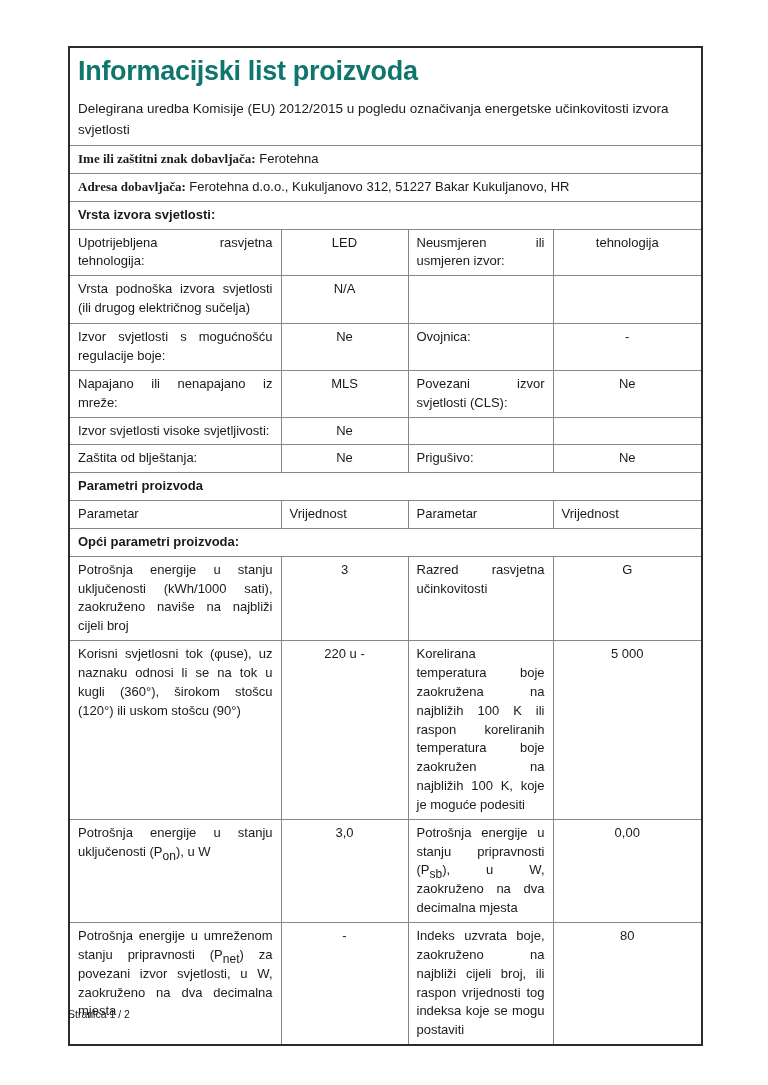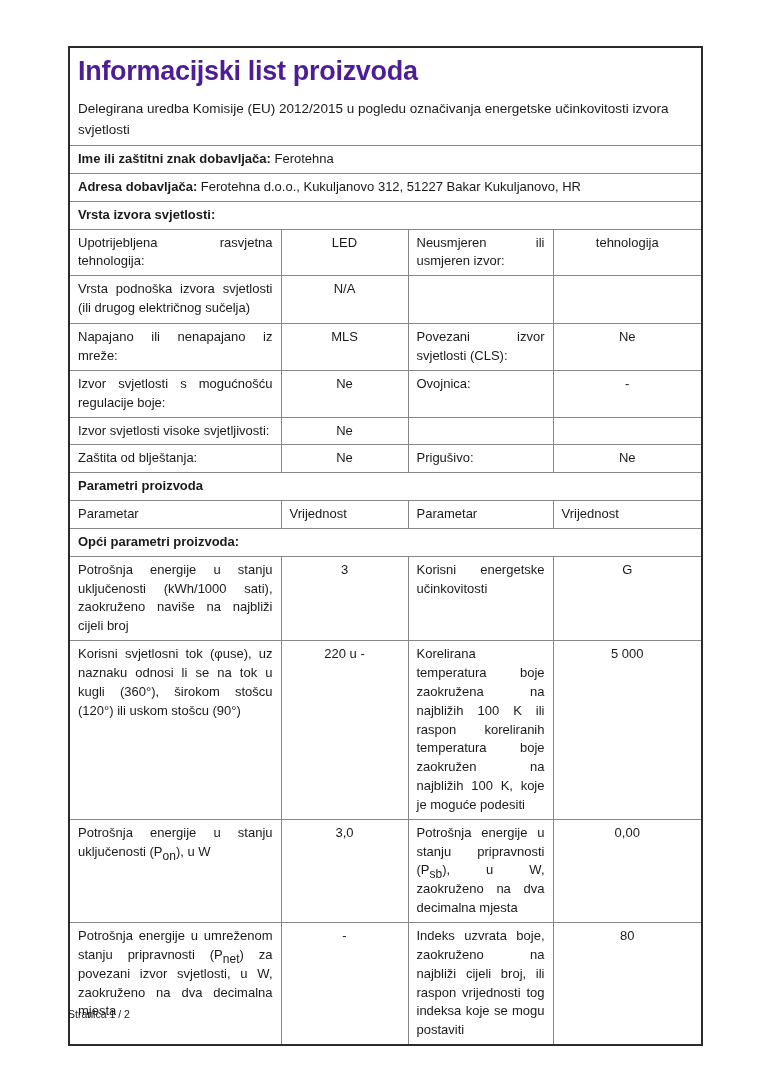--- a/index.html
+++ b/index.html
@@ -43,21 +43,21 @@
     font-size: 27px;
     font-weight: bold;
     letter-spacing: -0.3px;
   }
   .doc-subtitle {
     font-size: 13.5px;
     line-height: 1.55;
   }
   
   td.kv-cell { padding: 5px 9px; }
-  td.kv-cell b { font-weight: bold; }
+  td.kv-cell b { font-weight: bold; font-family: Liberation Serif, serif; }
   td.kv-cell .kv-value { font-weight: normal; margin-top: 8px; }
   
   td.section-cell {
     text-align: left;
     font-weight: bold;
     padding: 2px 6px;
   }
   td.bold-left-cell {
     font-weight: bold;
     padding: 4px 9px;
@@ -93,21 +93,21 @@
       <colgroup>
         <col style="width:212px">
         <col style="width:127px">
         <col style="width:145px">
         <col style="width:149px">
       </colgroup>
 
       <tbody>
           <tr>
         <td class="title-cell" colspan="4">
-          <div class="doc-title" style="color:#4c1d95;">Informacijski list proizvoda</div>
+          <div class="doc-title" style="color:#0f766e;">Informacijski list proizvoda</div>
           <div class="doc-subtitle">Delegirana uredba Komisije (EU) 2012/2015 u pogledu označivanja energetske učinkovitosti izvora svjetlosti</div>
         </td>
       </tr>
 
       <tr>
         <td class="kv-cell" colspan="4">
           <b>Ime ili zaštitni znak dobavljača:</b>
           <span class="kv-value">Ferotehna</span>
         </td>
       </tr>
@@ -128,30 +128,30 @@
         <td class="p-cell">Neusmjeren ili usmjeren izvor:</td>
         <td class="v-cell">tehnologija</td>
       </tr>
       <tr>
         <td class="p-cell" style="height:48px">Vrsta podnoška izvora svjetlosti (ili drugog električnog sučelja)</td>
         <td class="v-cell">N/A</td>
         <td class="p-cell"></td>
         <td class="v-cell"></td>
       </tr>
       <tr>
+        <td class="p-cell">Izvor svjetlosti s mogućnošću regulacije boje:</td>
+        <td class="v-cell">Ne</td>
+        <td class="p-cell">Ovojnica:</td>
+        <td class="v-cell">-</td>
+      </tr>
+      <tr>
         <td class="p-cell">Napajano ili nenapajano iz mreže:</td>
         <td class="v-cell">MLS</td>
         <td class="p-cell">Povezani izvor svjetlosti (CLS):</td>
         <td class="v-cell">Ne</td>
-      </tr>
-      <tr>
-        <td class="p-cell">Izvor svjetlosti s mogućnošću regulacije boje:</td>
-        <td class="v-cell">Ne</td>
-        <td class="p-cell">Ovojnica:</td>
-        <td class="v-cell">-</td>
       </tr>
       <tr>
         <td class="p-cell">Izvor svjetlosti visoke svjetljivosti:</td>
         <td class="v-cell">Ne</td>
         <td class="p-cell"></td>
         <td class="v-cell"></td>
       </tr>
       <tr>
         <td class="p-cell">Zaštita od blještanja:</td>
         <td class="v-cell">Ne</td>
@@ -168,21 +168,21 @@
         <td class="colhead-cell">Parametar</td>
         <td class="colhead-cell">Vrijednost</td>
       </tr>
       <tr>
         <td class="section-cell" colspan="4">Opći parametri proizvoda:</td>
       </tr>
 
       <tr>
         <td class="p-cell">Potrošnja energije u stanju uključenosti (kWh/1000 sati), zaokruženo naviše na najbliži cijeli broj</td>
         <td class="v-cell">3</td>
-        <td class="p-cell">Korisni energetske učinkovitosti</td>
+        <td class="p-cell">Razred rasvjetna učinkovitosti</td>
         <td class="v-cell">G</td>
       </tr>
       <tr>
         <td class="p-cell">Korisni svjetlosni tok (φuse), uz naznaku odnosi li se na tok u kugli (360°), širokom stošcu (120°) ili uskom stošcu (90°)</td>
         <td class="v-cell">220 u -</td>
         <td class="p-cell">Korelirana temperatura boje zaokružena na najbližih 100 K ili raspon koreliranih temperatura boje zaokružen na najbližih 100 K, koje je moguće podesiti</td>
         <td class="v-cell">5 000</td>
       </tr>
       <tr>
         <td class="p-cell">Potrošnja energije u stanju uključenosti (P<sub>on</sub>), u W</td>

